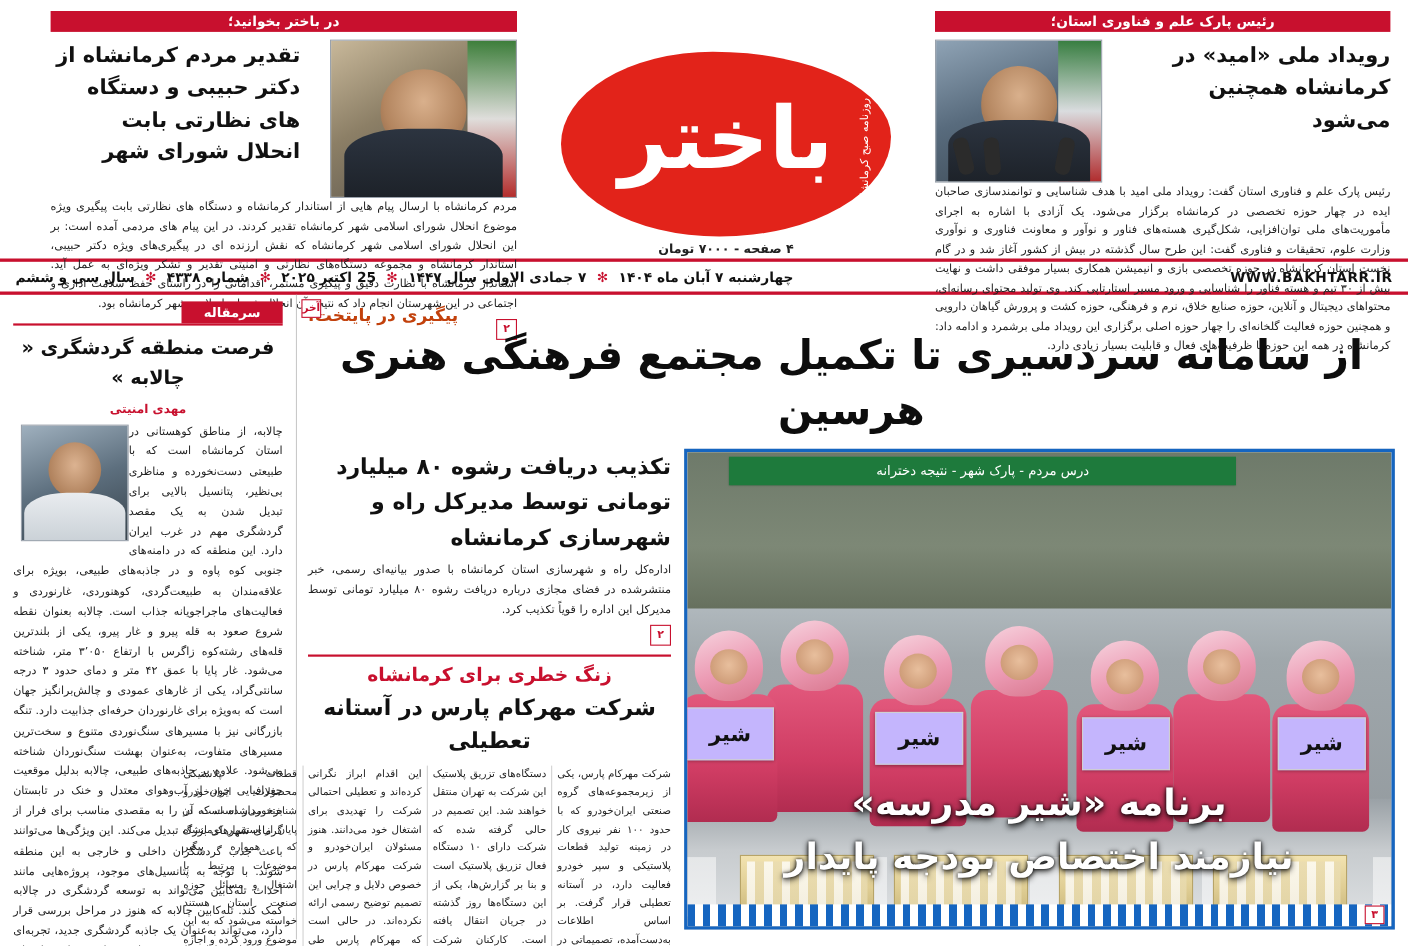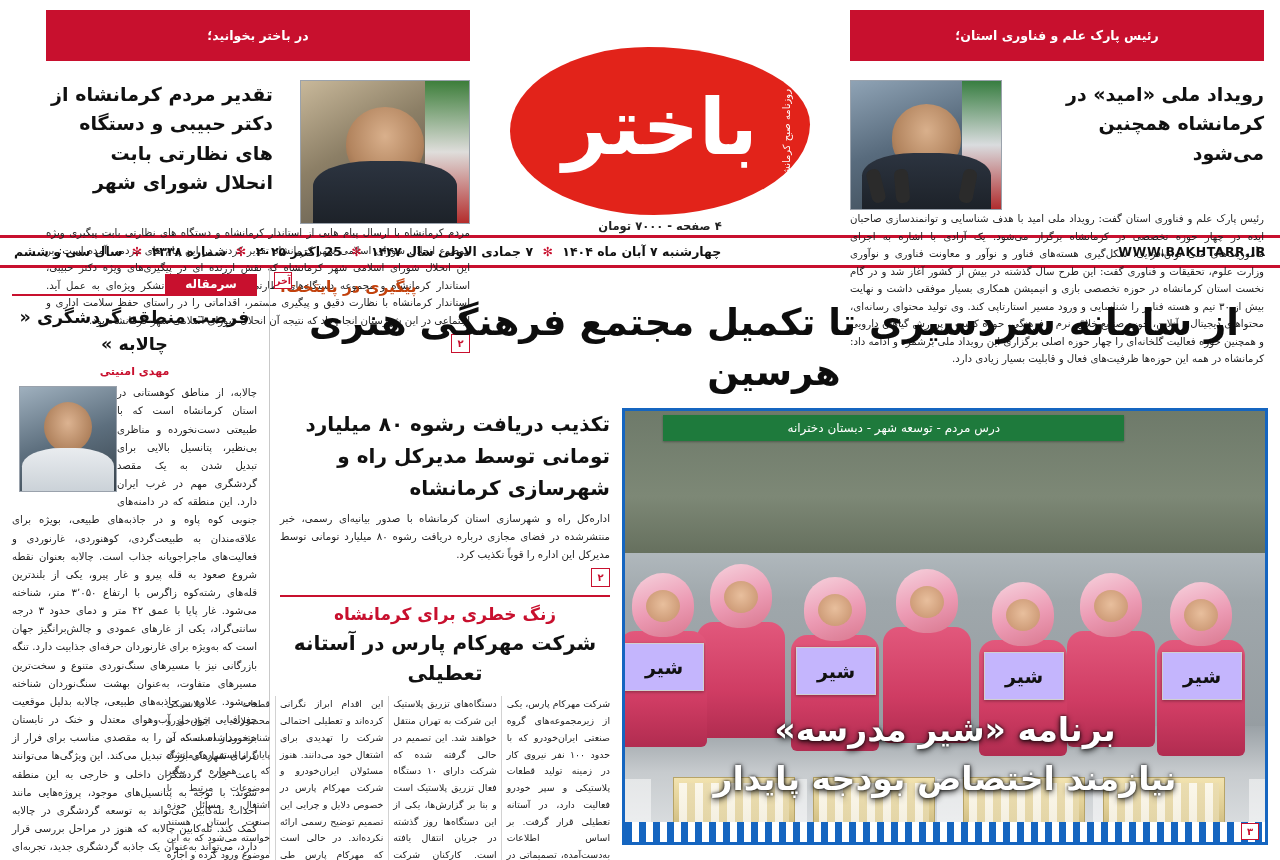--- a/index.html
+++ b/index.html
@@ -50,22 +50,22 @@
   .mast-left {
     width: 440px;
     padding: 4px 10px 0 6px;
   }
   .kicker {
     background: #c8102e;
     color: #fff;
     font-size: 12.5px;
     font-weight: bold;
     text-align: center;
-    padding: 18px 6px;
-    margin-bottom: 19px;
+    padding: 2px 6px;
+    margin-bottom: 7px;
     letter-spacing: 0;
   }
   .mast-headline {
     font-size: 19px;
     font-weight: bold;
     line-height: 1.55;
     text-align: right;
     margin-bottom: 8px;
     color: #111;
   }
@@ -584,21 +584,21 @@
 
       <div class="lead-kicker">پیگیری در پایتخت؛</div>
       <div class="lead-headline">از سامانه سردسیری تا تکمیل مجتمع فرهنگی هنری هرسین</div>
 
       <div class="lead-row">
 
         <div class="lead-photo-col">
           <div class="main-photo">
             <div class="mp-sky"></div>
             <div class="mp-wall"></div>
-            <div class="mp-banner">درس مردم - توسعه شهر - دبستان دخترانه</div>
+            <div class="mp-banner">درس مردم - پارک شهر - نتیجه دخترانه</div>
             <div class="mp-ground"></div>
 
             <div class="kid" style="right:18px; bottom:20%;">
               <div class="hijab"></div>
                 <div class="tunic"></div>
               <div class="sign">شیر</div>
             </div>
             <div class="kid" style="right:108px; bottom:22%;">
               <div class="hijab"></div>
                 <div class="tunic"></div>

